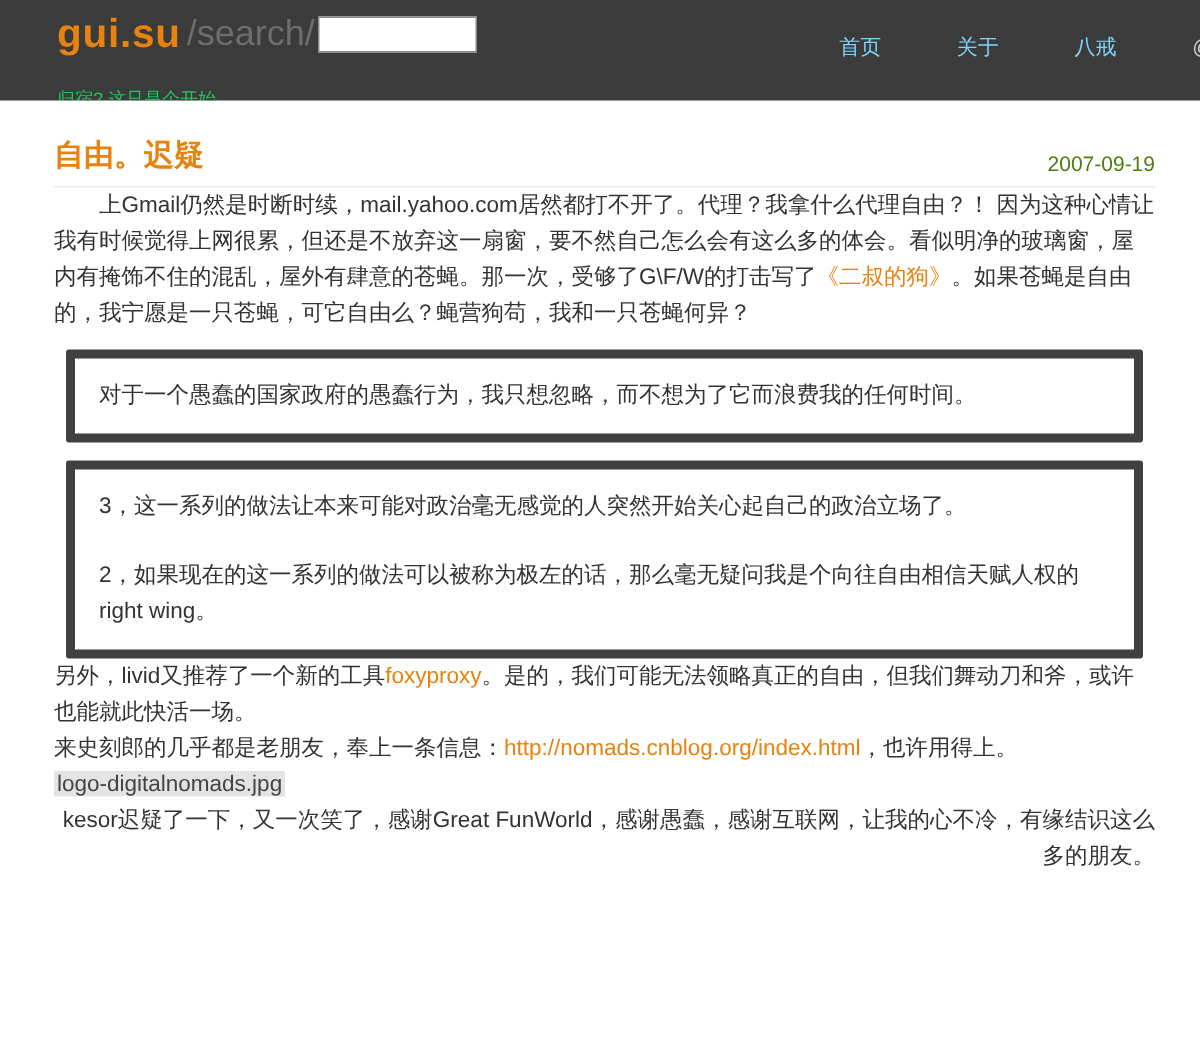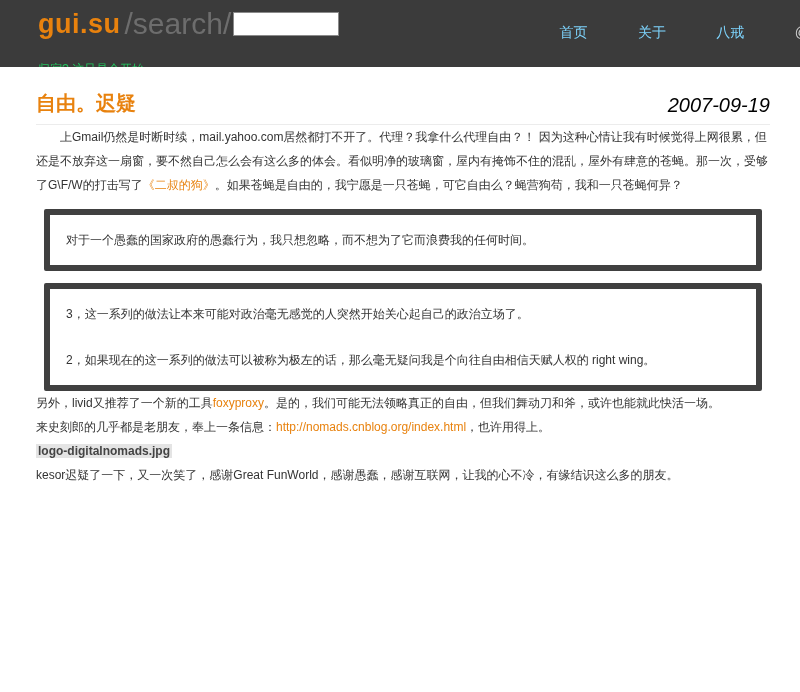--- a/index.html
+++ b/index.html
@@ -16,69 +16,69 @@
     height: 67px;
     padding: 7px 0 0 38px;
     position: relative;
     overflow: hidden;
   }
   .brand-row { display: flex; align-items: center; }
   .brand {
     color: #e8820e; font-size: 27px; font-weight: bold;
     text-decoration: none; letter-spacing: 0.5px;
   }
-  .path { color: #6d6d6d; font-size: 30px; margin-left: 4px; }
+  .path { color: #6d6d6d; font-size: 24px; margin-left: 4px; }
   .search-input {
     width: 106px; height: 24px; margin-left: 2px;
     border: 1px solid #8a8a8a; background: #ffffff;
     outline: none; font-size: 14px; padding: 0 4px;
   }
   .tagline { color: #22c55e; font-size: 12px; margin-top: 20px; }
   .nav { position: absolute; top: 23px; right: 0; white-space: nowrap; }
   .nav a {
     color: #7dd3fc; font-size: 14px; text-decoration: none;
     margin-right: 46px;
   }
   .nav a.partial { margin-right: -9px; color: #cfcfcf; }
   
   .main { padding: 0 30px 0 36px; }
   .title-row {
     display: flex; justify-content: space-between; align-items: flex-end;
     margin-top: 23px; padding-bottom: 7px;
     border-bottom: 1px solid #ececec;
   }
   .post-title { margin: 0; font-size: 20px; font-weight: bold; color: #e8820e; }
-  .post-date { color: #000000; font-size: 20px; font-style: italic; }
+  .post-date { color: #4d7c0f; font-size: 14px; }
   .meta-row {
     display: flex; justify-content: space-between; align-items: center;
     margin-top: 7px; font-size: 13px; color: #9a9a9a;
   }
   .meta-left span { margin-right: 4px; }
   .meta-left .sep { margin: 0 10px 0 14px; }
   .cat-link { color: #e8820e; text-decoration: none; font-weight: bold; }
   .comments-link { color: #e8820e; text-decoration: none; font-weight: bold; font-size: 13px; }
   
-  .content { font-size: 12px; line-height: 24px; color: #333333; }
+  .content { font-size: 15px; line-height: 24px; color: #333333; }
   .content p { margin: 0; }
   .inline-link { color: #e8820e; text-decoration: none; }
   .p1 { margin-top: 9px; text-indent: 2em; }
   .p2 { margin-top: 0; }
   blockquote.quote {
     margin: 12px 8px 0 8px;
     border: 6px solid #404040;
     border-radius: 2px;
     padding: 13px 16px;
     background: #ffffff;
   }
   blockquote.quote p + p { margin-top: 22px; }
   .p3 { margin-top: 64px; }
   .p4 { margin-top: 22px; }
-  .alt-line { margin-top: 1px; font-weight: bold; }
+  .alt-line { margin-top: 1px; }
   .img-alt { background: #e4e4e4; color: #444444; padding: 0 2px; }
-  .p5 { margin-top: 9px; }
+  .p5 { margin-top: 9px; text-align: right; }
 </style>
 </head>
 <body>
 
 <div class="header">
   <div class="brand-row">
     <a class="brand" href="#">gui.su</a>
     <span class="path">/search/</span>
     <input class="search-input" type="text" value="" style="">
   </div>

